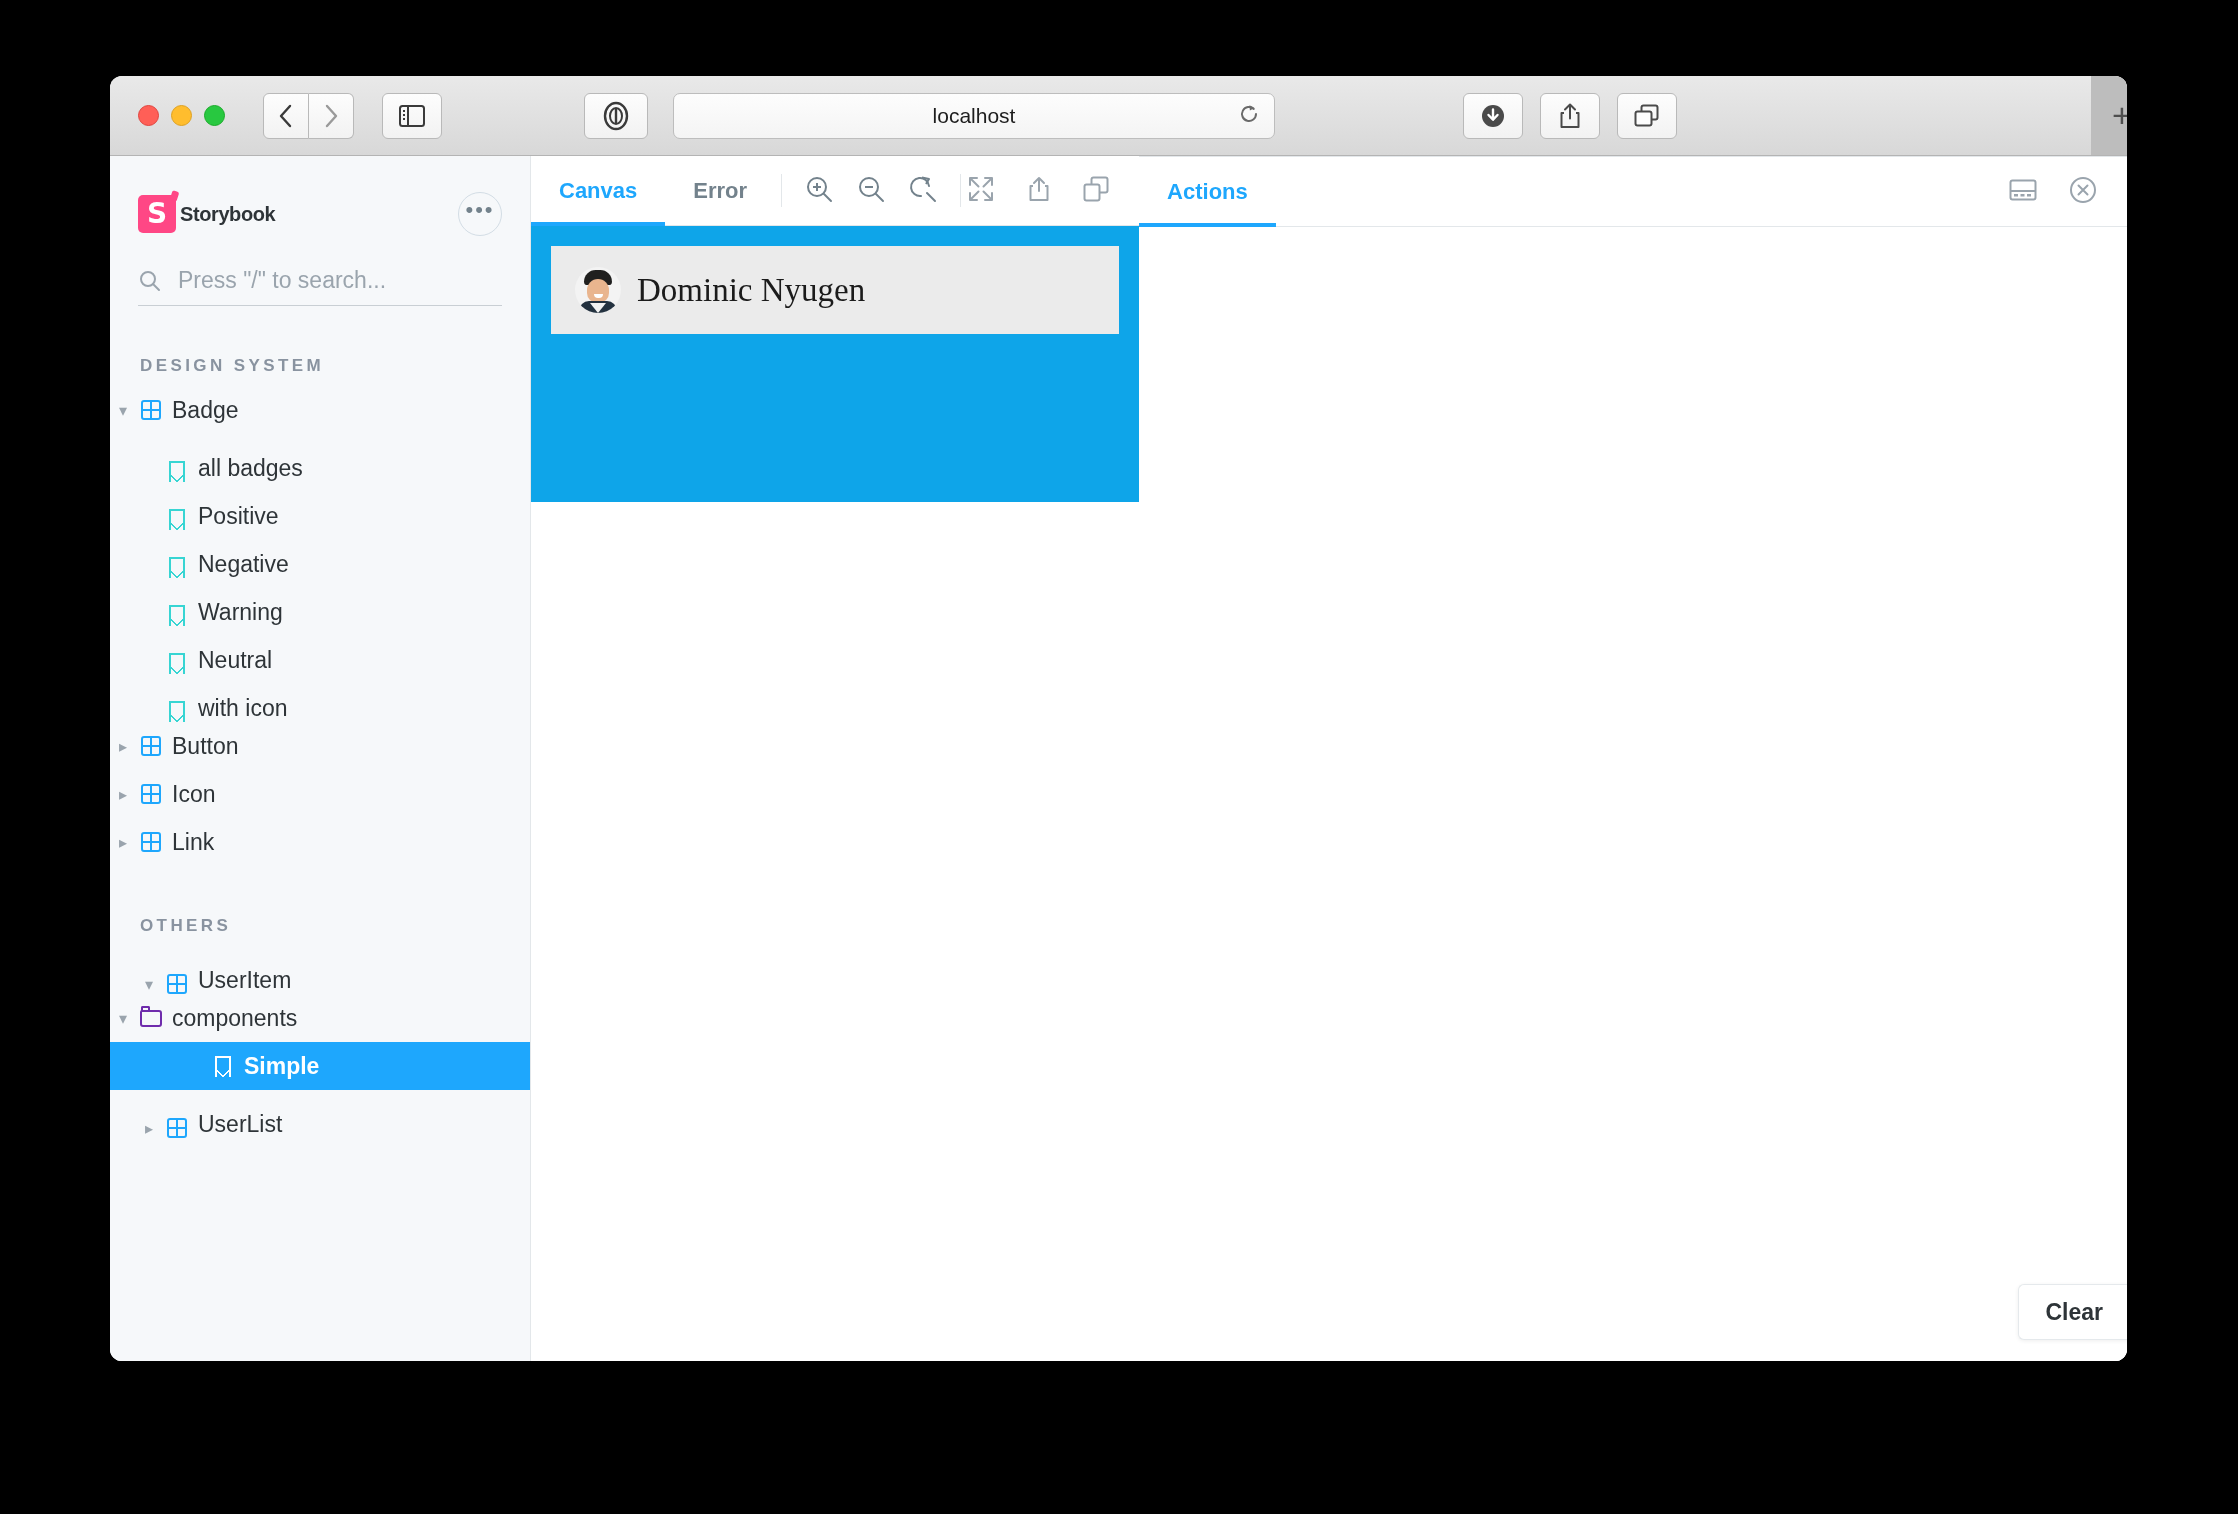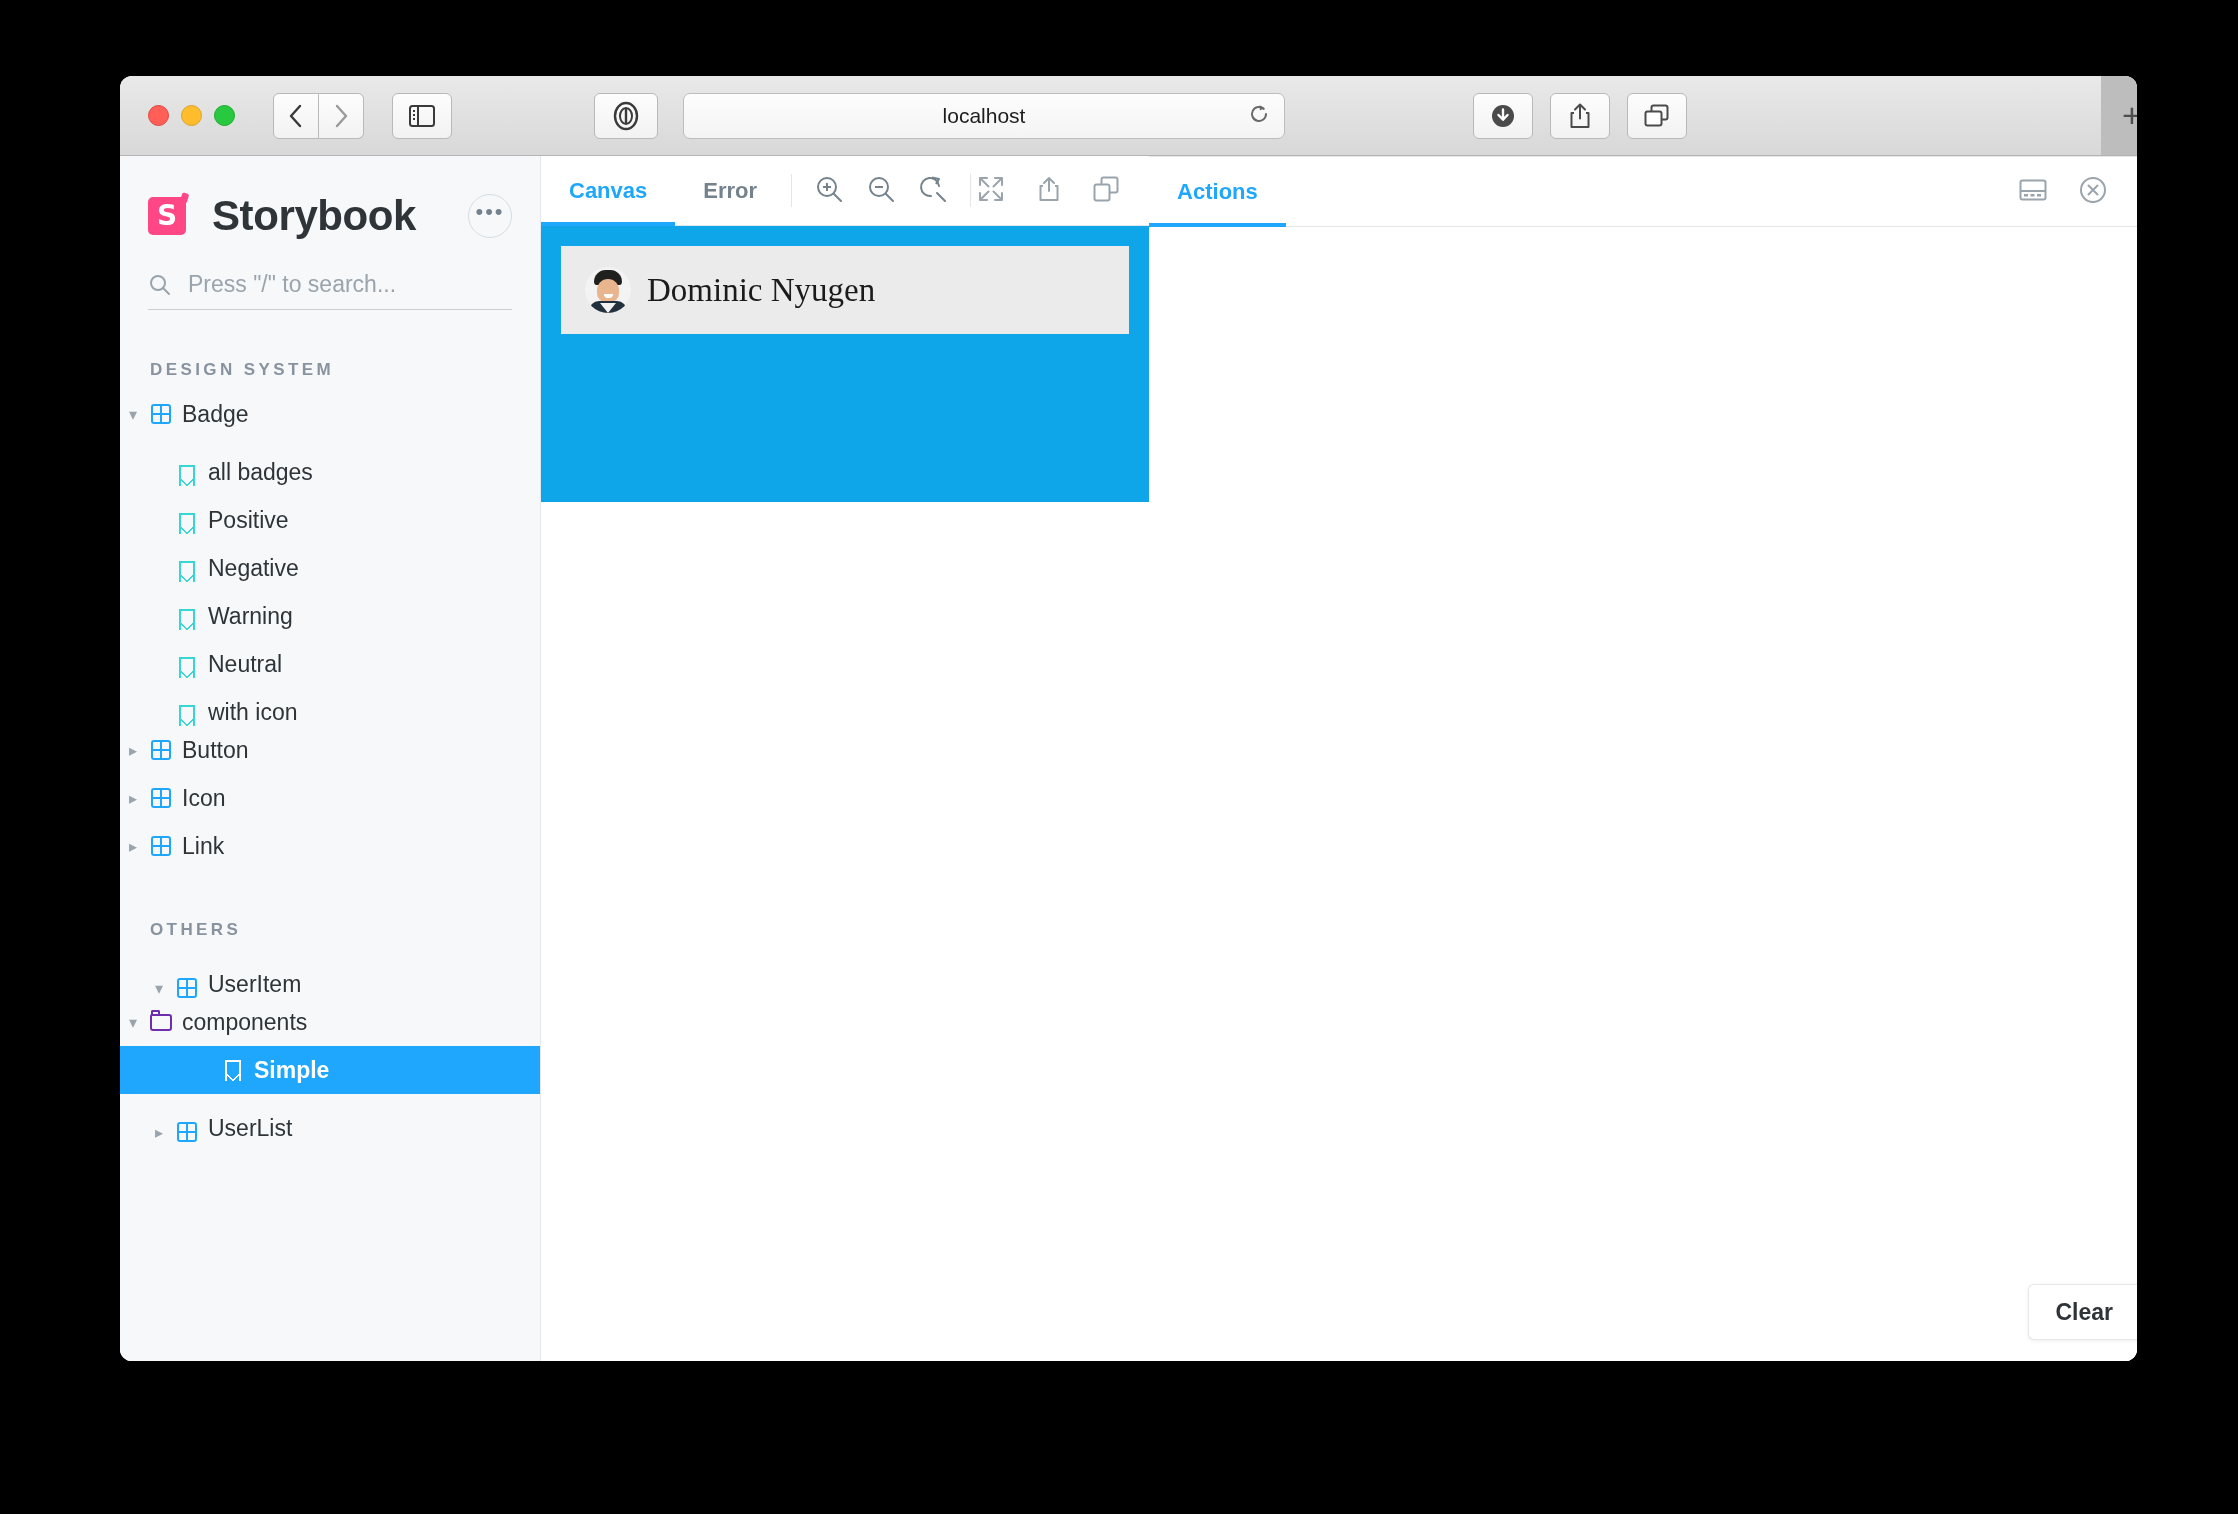--- a/index.html
+++ b/index.html
@@ -11,21 +11,21 @@
   }
   #screen {
     position: relative;
     width: 2238px; height: 1514px;
     background: #000;
   }
 
   
   #window {
     position: absolute;
-    left: 120px; top: 76px;
+    left: 110px; top: 76px;
     width: 2017px; height: 1285px;
     border-radius: 12px;
     background: #f6f8fa;
     overflow: hidden;
     box-shadow: 0 10px 40px rgba(0,0,0,0.55);
   }
 
   
   .toolbar {
     position: relative;
@@ -125,22 +125,22 @@
   .logo-mark::after {
     content: "";
     position: absolute;
     right: -2px; top: -4px;
     width: 7px; height: 10px;
     background: #ff4785;
     border-radius: 2px;
     transform: rotate(18deg);
   }
   .brand-title {
-    margin-left: 26px;
-    font-size: 42px;
+    margin-left: 4px;
+    font-size: 20px;
     font-weight: 700;
     color: #2e3438;
     letter-spacing: -0.4px;
   }
   .menu-circle {
     margin-left: auto;
     width: 44px; height: 44px;
     border: 1px solid #d3dde5;
     border-radius: 50%;
     display: flex; align-items: center; justify-content: center;

